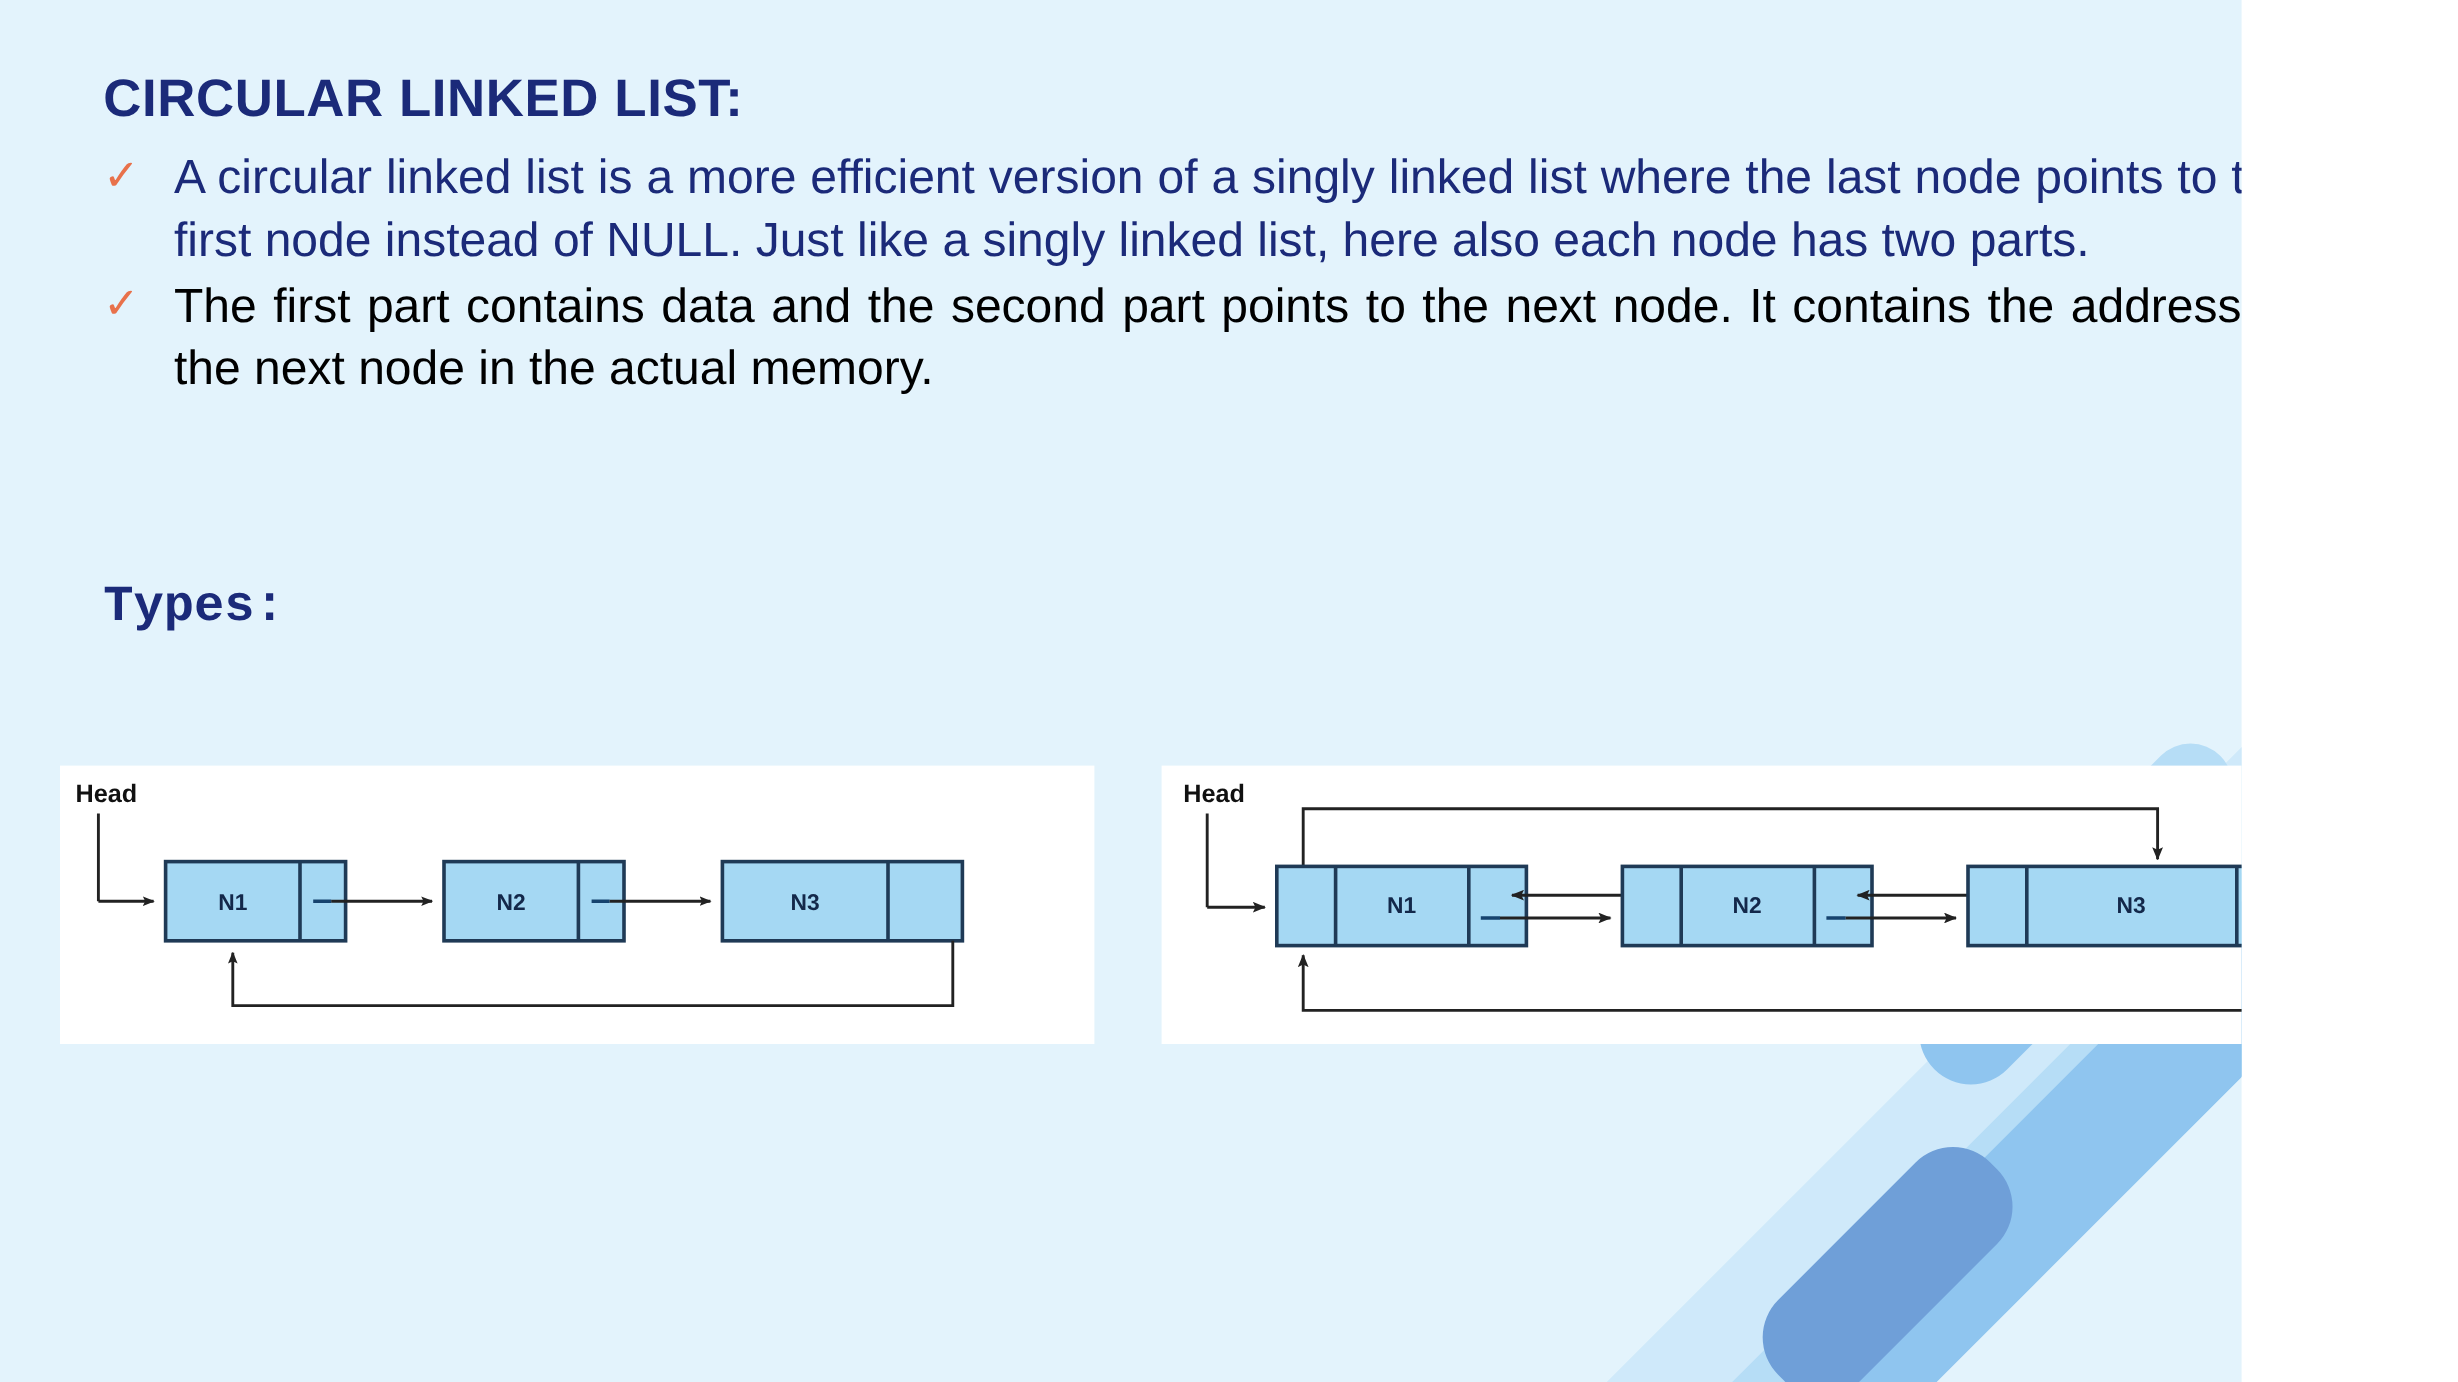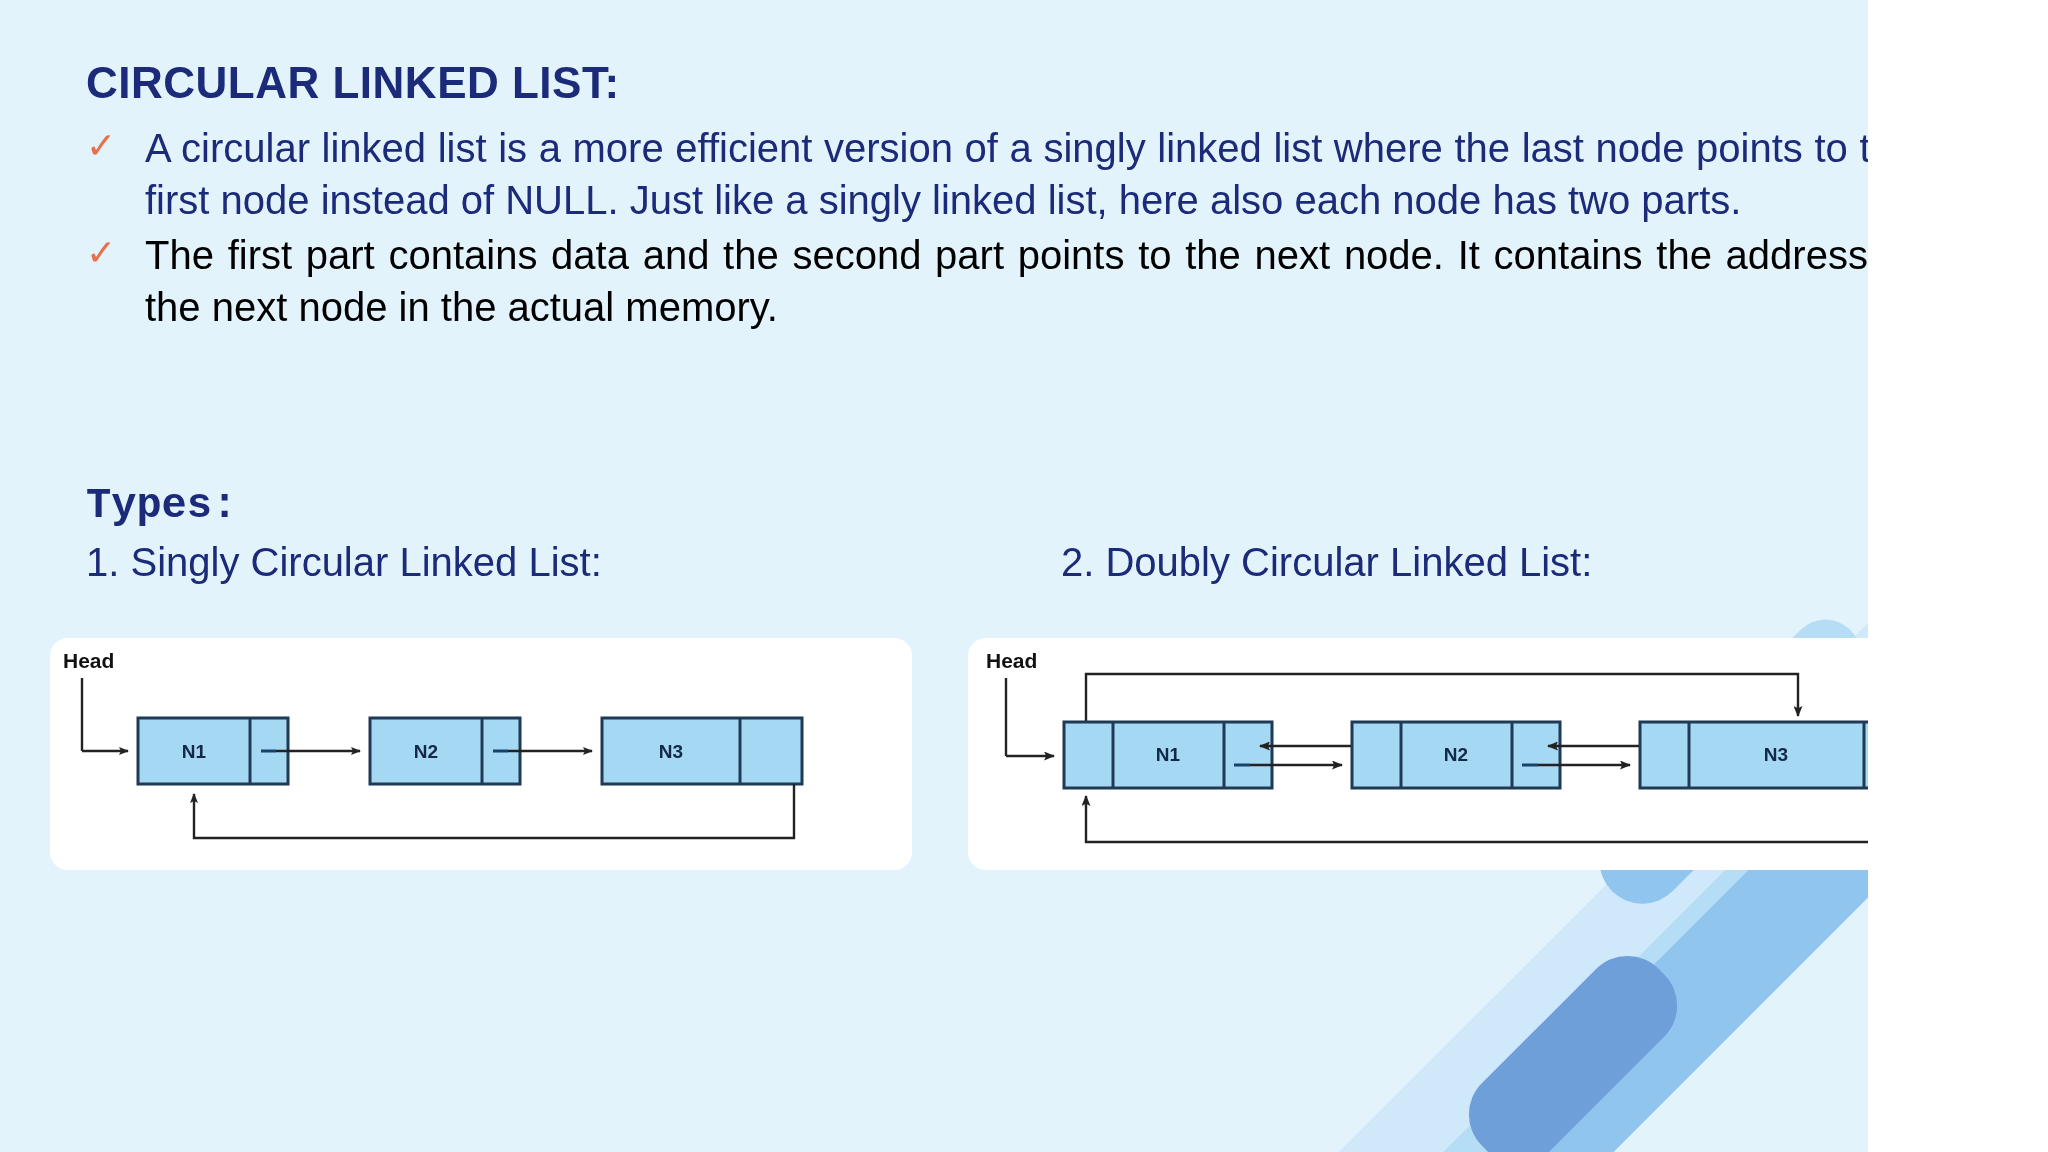--- a/index.html
+++ b/index.html
@@ -98,21 +98,20 @@
     font-size: 40px;
     color: #1b2a79;
     white-space: nowrap;
   }
   .type-item.first { width: 975px; }
 
   
   .panel {
     position: absolute;
     background: #ffffff;
-    border-radius: 18px;
   }
   #panel-singly { left: 50px; top: 638px; width: 862px; height: 232px; }
   #panel-doubly { left: 968px; top: 638px; width: 1048px; height: 232px; }
   .panel svg { display: block; width: 100%; height: 100%; }
 
   .node-label {
     font-family: "Liberation Sans", sans-serif;
     font-size: 19px;
     font-weight: bold;
     fill: #13284a;
@@ -149,24 +148,20 @@
 
     <div class="bullet">
       <span class="check" style="color: rgb(232, 113, 75);">✓</span>
       <span class="btext" style="color: #000000;">The first part contains data and the second part points to the next node. It contains the address of the next node in the actual memory.</span>
     </div>
 
   </div>
 
   <div class="types-head" style="color: rgb(27, 42, 121); font-family: Liberation Mono, monospace;">Types:</div>
 
-  <div class="type-row">
-    <div class="type-item first" style="color: rgb(27, 42, 121);">1. Singly Circular Linked List:</div>
-    <div class="type-item" style="color: rgb(27, 42, 121);">2. Doubly Circular Linked List:</div>
-  </div>
 
   <div class="panel" id="panel-singly" style="background: rgb(255, 255, 255);">
     <svg viewBox="0 0 862 232" xmlns="http://www.w3.org/2000/svg">
       <defs>
         <marker id="ah1" markerWidth="10" markerHeight="8" refX="9" refY="4" orient="auto" markerUnits="userSpaceOnUse">
           <path d="M0,0 L10,4 L0,8 L2,4 Z" fill="#222222"></path>
         </marker>
         <marker id="ahup1" markerWidth="10" markerHeight="8" refX="9" refY="4" orient="auto" markerUnits="userSpaceOnUse">
           <path d="M0,0 L10,4 L0,8 L2,4 Z" fill="#222222"></path>
         </marker>

